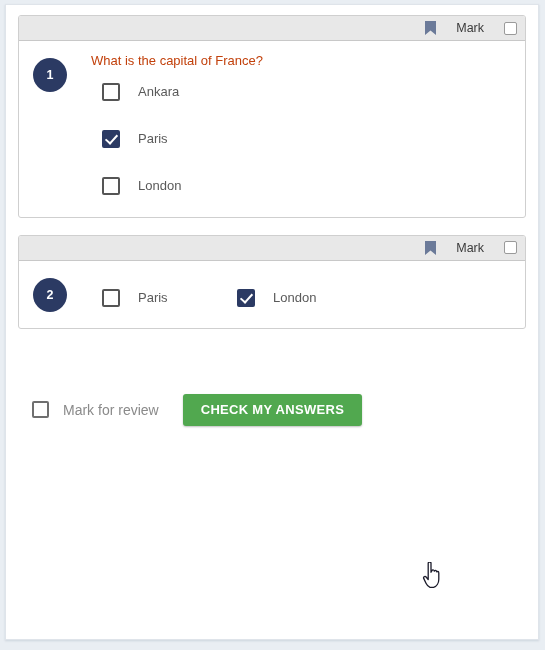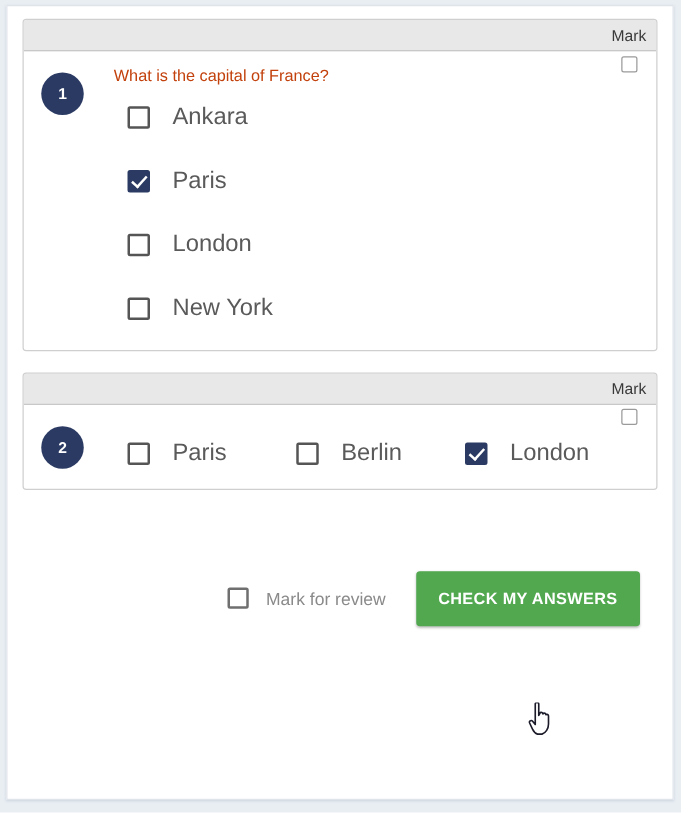--- a/index.html
+++ b/index.html
@@ -44,22 +44,21 @@
     height: 25px;
     display: flex;
     align-items: center;
     justify-content: flex-end;
     padding-right: 8px;
     box-sizing: border-box;
   }
   .mark-group {
     display: flex;
     align-items: center;
-    gap: 9px;
-    flex-direction: column;
+    gap: 20px;
   }
   .bookmark-icon {
     display: block;
     width: 11px;
     height: 14px;
   }
   .mark-label {
     font-size: 12.5px;
     color: #3a3a3a;
   }
@@ -143,31 +142,30 @@
     position: absolute;
     left: 4px;
     top: 0px;
     width: 5px;
     height: 10px;
     border: solid #ffffff;
     border-width: 0 2px 2px 0;
     transform: rotate(42deg);
   }
   .option-label {
-    font-size: 19px;
+    font-size: 13px;
     color: #5a5a5a;
     margin-left: 18px;
     white-space: nowrap;
   }
 
   
   .footer {
     display: flex;
     align-items: center;
-    justify-content: flex-end;
     padding: 48px 14px 0 14px;
   }
   .review-group {
     display: flex;
     align-items: center;
     margin-right: 24px;
   }
   .review-box {
     width: 17px;
     height: 17px;
@@ -184,21 +182,21 @@
   .check-btn {
     background: #51a84f;
     color: #ffffff;
     border: none;
     border-radius: 3px;
     font-family: "Liberation Sans", sans-serif;
     font-size: 13px;
     font-weight: bold;
     letter-spacing: 0.3px;
     padding: 0 18px;
-    height: 44px;
+    height: 32px;
     cursor: pointer;
     box-shadow: 0 1px 2px rgba(0,0,0,0.25);
   }
 
   .cursor {
     position: absolute;
     left: 422px;
     top: 562px;
     width: 20px;
     height: 26px;
@@ -233,24 +231,20 @@
               <span class="option-label">Ankara</span>
             </div>
             <div class="option">
               <span class="checkbox checked"></span>
               <span class="option-label">Paris</span>
             </div>
             <div class="option">
               <span class="checkbox"></span>
               <span class="option-label">London</span>
             </div>
-            <div class="option">
-              <span class="checkbox"></span>
-              <span class="option-label">New York</span>
-            </div>
           </div>
         </div>
       </div>
     </div>
 
     <div class="question-card">
       <div class="q-header">
         <div class="mark-group">
           <span>
             <svg class="bookmark-icon" viewBox="0 0 11 14" xmlns="http://www.w3.org/2000/svg">
@@ -263,24 +257,20 @@
       </div>
       <div class="q-body">
         <div class="q-badge">2</div>
         <div class="q-content">
           <div class="options-horizontal">
             <div class="option">
               <span class="checkbox"></span>
               <span class="option-label">Paris</span>
             </div>
             <div class="option">
-              <span class="checkbox"></span>
-              <span class="option-label">Berlin</span>
-            </div>
-            <div class="option">
               <span class="checkbox checked"></span>
               <span class="option-label">London</span>
             </div>
           </div>
         </div>
       </div>
     </div>
 
     <div class="footer">
       <div class="review-group">

